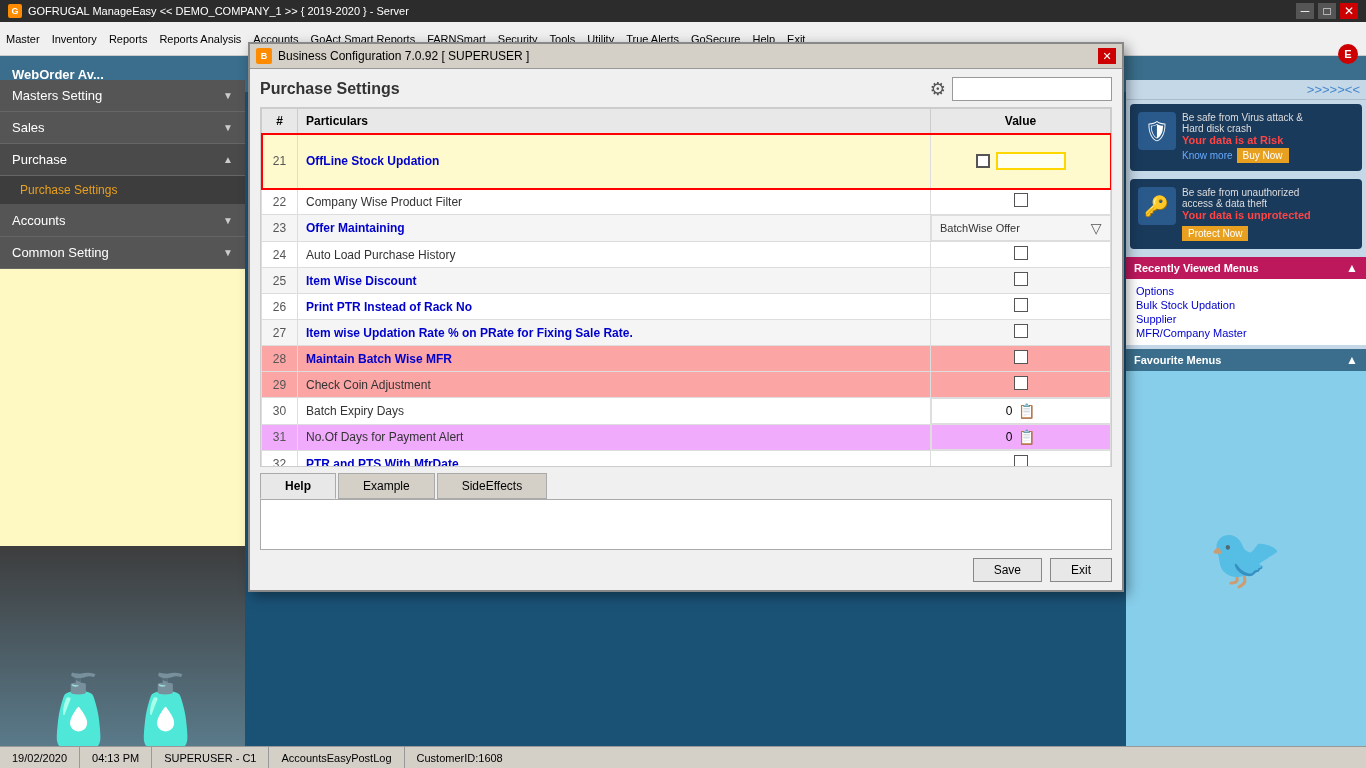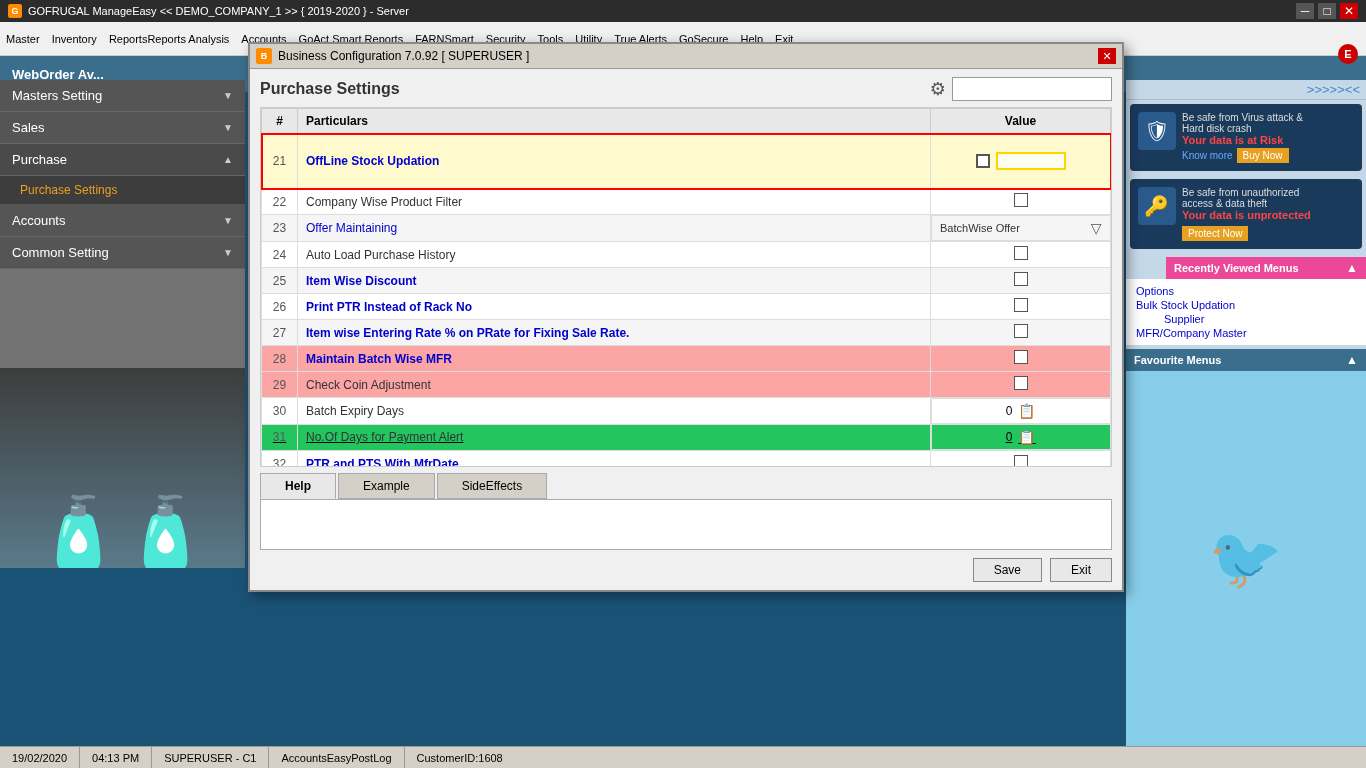--- a/index.html
+++ b/index.html
@@ -16,39 +16,39 @@
   <div style="display:flex;gap:4px;">
     <button style="background:#555;color:#fff;border:none;width:18px;height:16px;font-size:12px;cursor:pointer;display:flex;align-items:center;justify-content:center;">─</button>
     <button style="background:#555;color:#fff;border:none;width:18px;height:16px;font-size:12px;cursor:pointer;display:flex;align-items:center;justify-content:center;">□</button>
     <button style="background:#cc0000;color:#fff;border:none;width:18px;height:16px;font-size:12px;cursor:pointer;display:flex;align-items:center;justify-content:center;">✕</button>
   </div>
 </div>
 
 <div style="background:#f0f0f0;height:34px;display:flex;align-items:center;padding:0 6px;font-size:11px;border-bottom:1px solid #ccc;">
   <span style="margin-right:12px;cursor:pointer;">Master</span>
   <span style="margin-right:12px;cursor:pointer;">Inventory</span>
-  <span style="margin-right:0;cursor:pointer;">Reports</span>
+  <span style="margin-right:12px;cursor:pointer;">Reports</span>
   <span style="margin-right:12px;cursor:pointer;">Reports Analysis</span>
   <span style="margin-right:12px;cursor:pointer;">Accounts</span>
   <span style="margin-right:12px;cursor:pointer;">GoAct Smart Reports</span>
   <span style="margin-right:12px;cursor:pointer;">FARNSmart</span>
   <span style="margin-right:12px;cursor:pointer;">Security</span>
   <span style="margin-right:12px;cursor:pointer;">Tools</span>
   <span style="margin-right:12px;cursor:pointer;">Utility</span>
   <span style="margin-right:12px;cursor:pointer;">True Alerts</span>
   <span style="margin-right:12px;cursor:pointer;">GoSecure</span>
   <span style="margin-right:12px;cursor:pointer;">Help</span>
   <span style="margin-right:12px;cursor:pointer;">Exit</span>
 </div>
 
 <div style="background:#3a6e8c;height:36px;display:flex;align-items:center;padding:0 12px;color:#fff;font-size:13px;font-weight:bold;">
   <span>WebOrder Av...</span>
 </div>
 
-<div style="position:absolute;left:0;top:80px;width:245px;height:488px;background:#737373;overflow:hidden;">
+<div style="position:absolute;left:0;top:80px;width:245px;height:666px;background:#fef9c3;overflow:hidden;">
 
   <div style="background:#555;color:#fff;padding:8px 12px;font-size:13px;display:flex;justify-content:space-between;align-items:center;cursor:pointer;border-bottom:1px solid #666;">
     <span>Masters Setting</span>
     <span style="color:#ccc;font-size:10px;">▼</span>
   </div>
 
   <div style="background:#555;color:#fff;padding:8px 12px;font-size:13px;display:flex;justify-content:space-between;align-items:center;cursor:pointer;border-bottom:1px solid #666;">
     <span>Sales</span>
     <span style="color:#ccc;font-size:10px;">▼</span>
   </div>
@@ -105,28 +105,28 @@
     <div>
       <div style="color:#ddd;font-size:10px;">Be safe from unauthorized</div>
       <div style="color:#ddd;font-size:10px;">access &amp; data theft</div>
       <div style="color:#ff4444;font-weight:bold;font-size:11px;">Your data is unprotected</div>
       <div style="margin-top:2px;">
         <button style="background:#e8a020;color:#fff;border:none;padding:2px 6px;font-size:10px;cursor:pointer;">Protect Now</button>
       </div>
     </div>
   </div>
 
-  <div style="background:#ec4899;color:#fff;padding:4px 8px;font-size:11px;font-weight:bold;display:flex;justify-content:space-between;align-items:center;margin-top:4px;margin-left:40px;">
+  <div style="background:#be185d;color:#fff;padding:4px 8px;font-size:11px;font-weight:bold;display:flex;justify-content:space-between;align-items:center;margin-top:4px;">
     <span>Recently Viewed Menus</span>
     <span style="cursor:pointer;font-size:12px;">▲</span>
   </div>
   <div style="background:#fff;padding:6px 10px;">
     <a style="display:block;color:#0000cc;font-size:11px;cursor:pointer;margin-bottom:2px;">Options</a>
     <a style="display:block;color:#0000cc;font-size:11px;cursor:pointer;margin-bottom:2px;">Bulk Stock Updation</a>
-    <a style="display:block;color:#0000cc;font-size:11px;cursor:pointer;margin-bottom:2px;margin-left:28px;">Supplier</a>
+    <a style="display:block;color:#0000cc;font-size:11px;cursor:pointer;margin-bottom:2px;">Supplier</a>
     <a style="display:block;color:#0000cc;font-size:11px;cursor:pointer;">MFR/Company Master</a>
   </div>
 
   <div style="background:#3a6e8c;color:#fff;padding:4px 8px;font-size:11px;font-weight:bold;display:flex;justify-content:space-between;align-items:center;margin-top:4px;">
     <span>Favourite Menus</span>
     <span style="cursor:pointer;font-size:12px;">▲</span>
   </div>
   <div style="background:#87ceeb;flex:1;display:flex;align-items:center;justify-content:center;overflow:hidden;">
     <div style="font-size:60px;opacity:0.6;">🐦</div>
   </div>
@@ -177,21 +177,21 @@
           <tr style="background:#fff;">
             <td style="border:1px solid #ddd;padding:4px 8px;text-align:center;color:#555;">22</td>
             <td style="border:1px solid #ddd;padding:4px 8px;color:#333;">Company Wise Product Filter</td>
             <td style="border:1px solid #ddd;padding:4px 8px;text-align:center;">
               <div style="width:14px;height:14px;border:1px solid #555;display:inline-block;background:#fff;cursor:pointer;"></div>
             </td>
           </tr>
 
           <tr style="background:#f5f5f5;">
             <td style="border:1px solid #ddd;padding:4px 8px;text-align:center;color:#555;">23</td>
-            <td style="border:1px solid #ddd;padding:4px 8px;color:#0000cc;font-weight:normal;cursor:pointer;">Offer Maintaining</td>
+            <td style="border:1px solid #ddd;padding:4px 8px;color:#0000cc;font-weight:bold;cursor:pointer;">Offer Maintaining</td>
             <td style="border:1px solid #ddd;padding:4px 8px;text-align:center;display:flex;align-items:center;justify-content:space-between;">
               <span style="font-size:11px;color:#333;">BatchWise Offer</span>
               <span style="font-size:14px;color:#555;cursor:pointer;">▽</span>
             </td>
           </tr>
 
           <tr style="background:#fff;">
             <td style="border:1px solid #ddd;padding:4px 8px;text-align:center;color:#555;">24</td>
             <td style="border:1px solid #ddd;padding:4px 8px;color:#333;">Auto Load Purchase History</td>
             <td style="border:1px solid #ddd;padding:4px 8px;text-align:center;">
@@ -210,21 +210,21 @@
           <tr style="background:#fff;">
             <td style="border:1px solid #ddd;padding:4px 8px;text-align:center;color:#555;">26</td>
             <td style="border:1px solid #ddd;padding:4px 8px;color:#0000cc;font-weight:bold;cursor:pointer;">Print PTR Instead of Rack No</td>
             <td style="border:1px solid #ddd;padding:4px 8px;text-align:center;">
               <div style="width:14px;height:14px;border:1px solid #555;display:inline-block;background:#fff;cursor:pointer;"></div>
             </td>
           </tr>
 
           <tr style="background:#f5f5f5;">
             <td style="border:1px solid #ddd;padding:4px 8px;text-align:center;color:#555;">27</td>
-            <td style="border:1px solid #ddd;padding:4px 8px;color:#0000cc;font-weight:bold;cursor:pointer;">Item wise Entering Rate % on PRate for Fixing Sale Rate.</td>
+            <td style="border:1px solid #ddd;padding:4px 8px;color:#0000cc;font-weight:bold;cursor:pointer;">Item wise Updation Rate % on PRate for Fixing Sale Rate.</td>
             <td style="border:1px solid #ddd;padding:4px 8px;text-align:center;">
               <div style="width:14px;height:14px;border:1px solid #555;display:inline-block;background:#fff;cursor:pointer;"></div>
             </td>
           </tr>
 
           <tr style="background:#fca5a5;">
             <td style="border:1px solid #ddd;padding:4px 8px;text-align:center;color:#555;">28</td>
             <td style="border:1px solid #ddd;padding:4px 8px;color:#0000cc;font-weight:bold;cursor:pointer;">Maintain Batch Wise MFR</td>
             <td style="border:1px solid #ddd;padding:4px 8px;text-align:center;">
               <div style="width:14px;height:14px;border:1px solid #555;display:inline-block;background:#fff;cursor:pointer;"></div>
@@ -241,21 +241,21 @@
 
           <tr style="background:#fff;">
             <td style="border:1px solid #ddd;padding:4px 8px;text-align:center;color:#555;">30</td>
             <td style="border:1px solid #ddd;padding:4px 8px;color:#333;">Batch Expiry Days</td>
             <td style="border:1px solid #ddd;padding:4px 8px;text-align:center;display:flex;align-items:center;justify-content:center;gap:6px;">
               <span style="font-size:12px;">0</span>
               <span style="font-size:14px;cursor:pointer;color:#555;">📋</span>
             </td>
           </tr>
 
-          <tr style="background:#22c55e;text-decoration:underline;">
+          <tr style="background:#f0abfc;">
             <td style="border:1px solid #ddd;padding:4px 8px;text-align:center;color:#555;">31</td>
             <td style="border:1px solid #ddd;padding:4px 8px;color:#333;">No.Of Days for Payment Alert</td>
             <td style="border:1px solid #ddd;padding:4px 8px;text-align:center;display:flex;align-items:center;justify-content:center;gap:6px;">
               <span style="font-size:12px;">0</span>
               <span style="font-size:14px;cursor:pointer;color:#555;">📋</span>
             </td>
           </tr>
 
           <tr style="background:#fff;">
             <td style="border:1px solid #ddd;padding:4px 8px;text-align:center;color:#555;">32</td>

